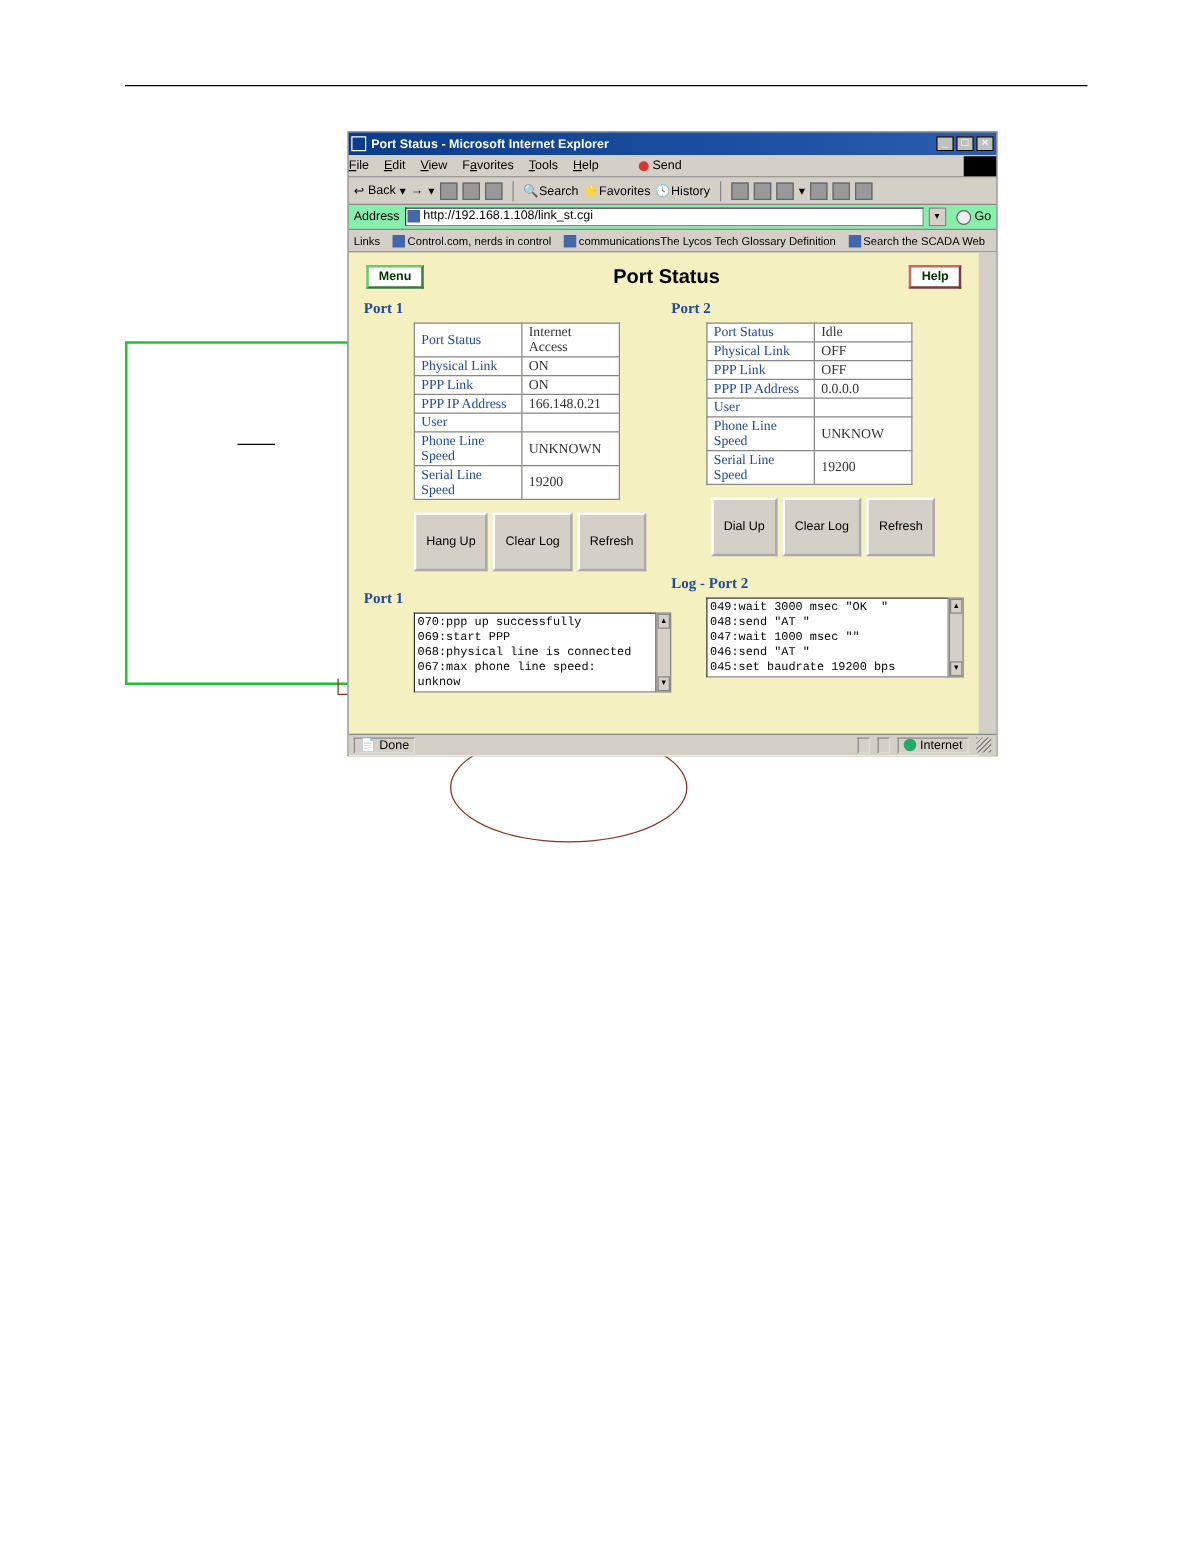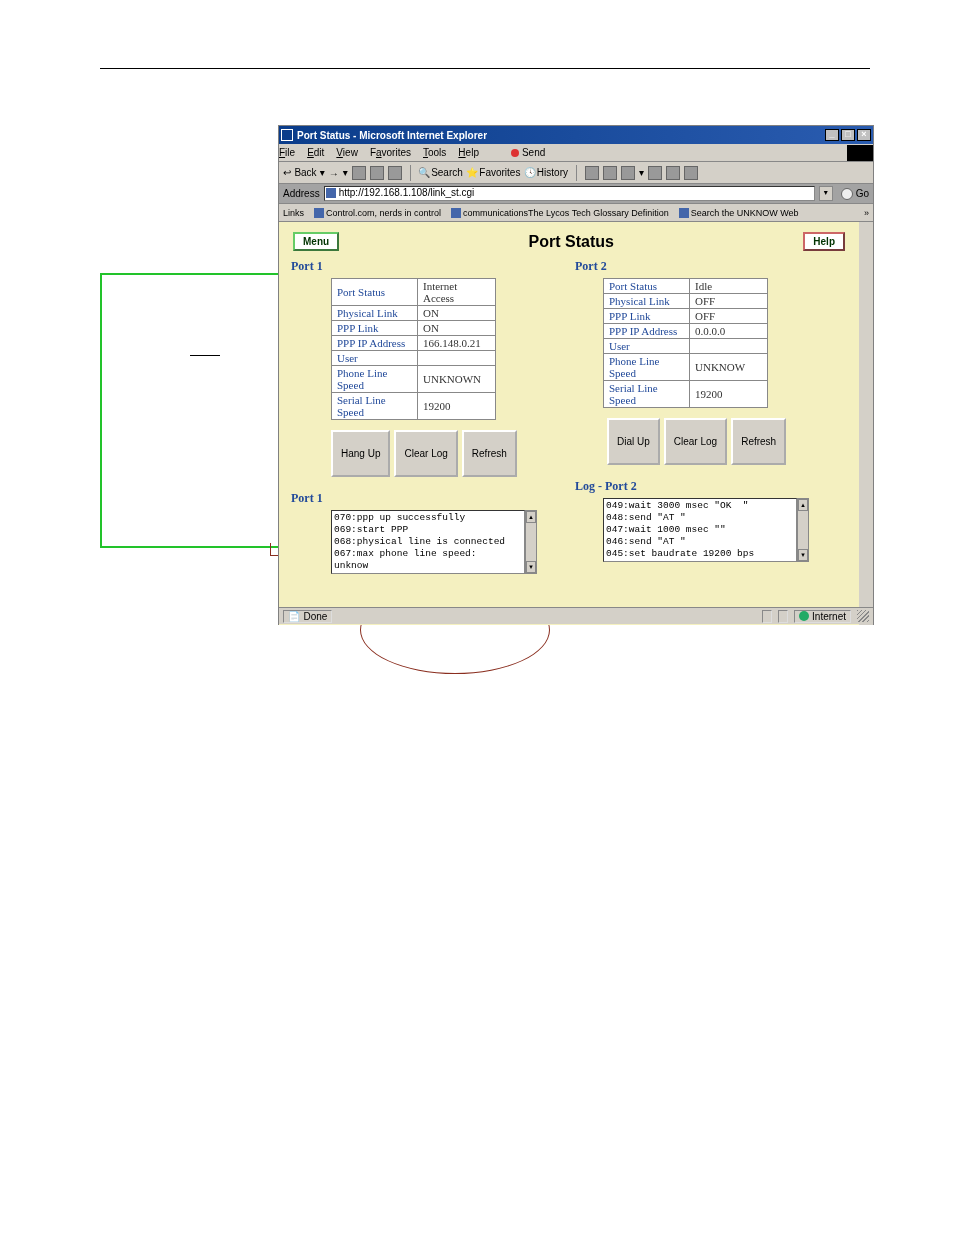--- a/index.html
+++ b/index.html
@@ -1,21 +1,21 @@
 <!DOCTYPE html>
 <html><head>
 <meta charset="utf-8">
 <style>
   * { box-sizing: border-box; margin: 0; padding: 0; }
   body { width: 954px; height: 1235px; background: #fff; font-family: "Times New Roman", serif; position: relative; }
 
   .top-rule { position: absolute; top: 68px; left: 100px; width: 770px; border-top: 1px solid #000; }
 
   .browser {
-    position: absolute; top: 125px; left: 278px; width: 596px; height: 500px;
+    position: absolute; top: 105px; left: 278px; width: 520px; height: 500px;
     border: 1px solid #808080; background: #dcdcdc; font-family: Tahoma, Arial, sans-serif;
   }
 
   .titlebar {
     height: 18px; display: flex; align-items: center; justify-content: space-between;
     background: linear-gradient(to right,#0a3c8a,#2a5cb0); color: #fff; font-size: 10px; padding: 0 2px;
     font-weight: bold;
   }
   .titlebar .t-left { display: flex; align-items: center; gap: 4px; }
   .titlebar .t-left .ie-icon { width: 12px; height: 12px; background:#0a3c8a; border:1px solid #fff; display:inline-block;}
@@ -27,21 +27,21 @@
   .menubar .u  { text-decoration: underline; }
   .menubar .send { margin-left: 20px; display:flex; align-items:center; gap:3px;}
   .menubar .send .dot { width:8px;height:8px;background:#d33; border-radius:50%; display:inline-block;}
   .menubar .right-logo { margin-left:auto; width:26px;height:16px; background:#000;}
 
   .toolbar { background:#d4d0c8; height: 22px; border-bottom:1px solid #888; display:flex; align-items:center; font-size:10px; padding-left:4px; gap:4px;}
   .toolbar .sep { width:1px;height:16px;background:#888; margin: 0 4px;}
   .tb-icon { width:14px;height:14px; background:#999; display:inline-block; border:1px solid #666;}
   .toolbar .back { display:flex; align-items:center; gap:3px;}
 
-  .address-bar { background:#a3a3a3; height: 20px; border-bottom:1px solid #888; display:flex; align-items:center; font-size:10px; padding-left:4px; gap:4px;}
+  .address-bar { background:#86efac; height: 20px; border-bottom:1px solid #888; display:flex; align-items:center; font-size:10px; padding-left:4px; gap:4px;}
   .address-input { flex:1; background:#fff; border:1px inset #888; height:15px; font-size:10px; padding-left:14px; position:relative;}
   .address-input::before { content:""; position:absolute; left:1px; top:1px; width:10px;height:10px; background:#46a; }
   .addr-drop { width:14px;height:15px; background:#d4d0c8; border:1px solid #888; text-align:center; font-size:8px; line-height:12px;}
   .go-btn { display:flex; align-items:center; gap:3px; padding: 0 4px;}
   .go-btn .g-icon{ width:12px;height:12px;border:1px solid #666; border-radius:50%; background:#eee;}
 
   .links-bar { background:#d4d0c8; height: 18px; border-bottom:1px solid #888; display:flex; align-items:center; font-size:9px; padding-left:4px; gap:10px; white-space:nowrap; overflow:hidden;}
   .links-bar .lk { display:flex; align-items:center; gap:2px;}
   .lk .lk-ic{ width:10px;height:10px; background:#46a; display:inline-block;}
   .links-bar .chev { margin-left:auto; padding:0 4px;}
@@ -181,21 +181,21 @@
     <span class="lk">
         <span class="lk-ic"></span>
         <span>Control.com, nerds in control</span>
       </span>
     <span class="lk">
         <span class="lk-ic"></span>
         <span>communicationsThe Lycos Tech Glossary Definition</span>
       </span>
     <span class="lk">
         <span class="lk-ic"></span>
-        <span>Search the UNKNOW Web</span>
+        <span>Search the SCADA Web</span>
       </span>
     <span class="chev">»</span>
   </div>
 
   <div class="viewport">
     <div class="vp-scroll-up">▴</div>
     <div class="vp-scroll-dn">▾</div>
 
     <div class="page-head">
       <button class="menu-btn">Menu</button>

